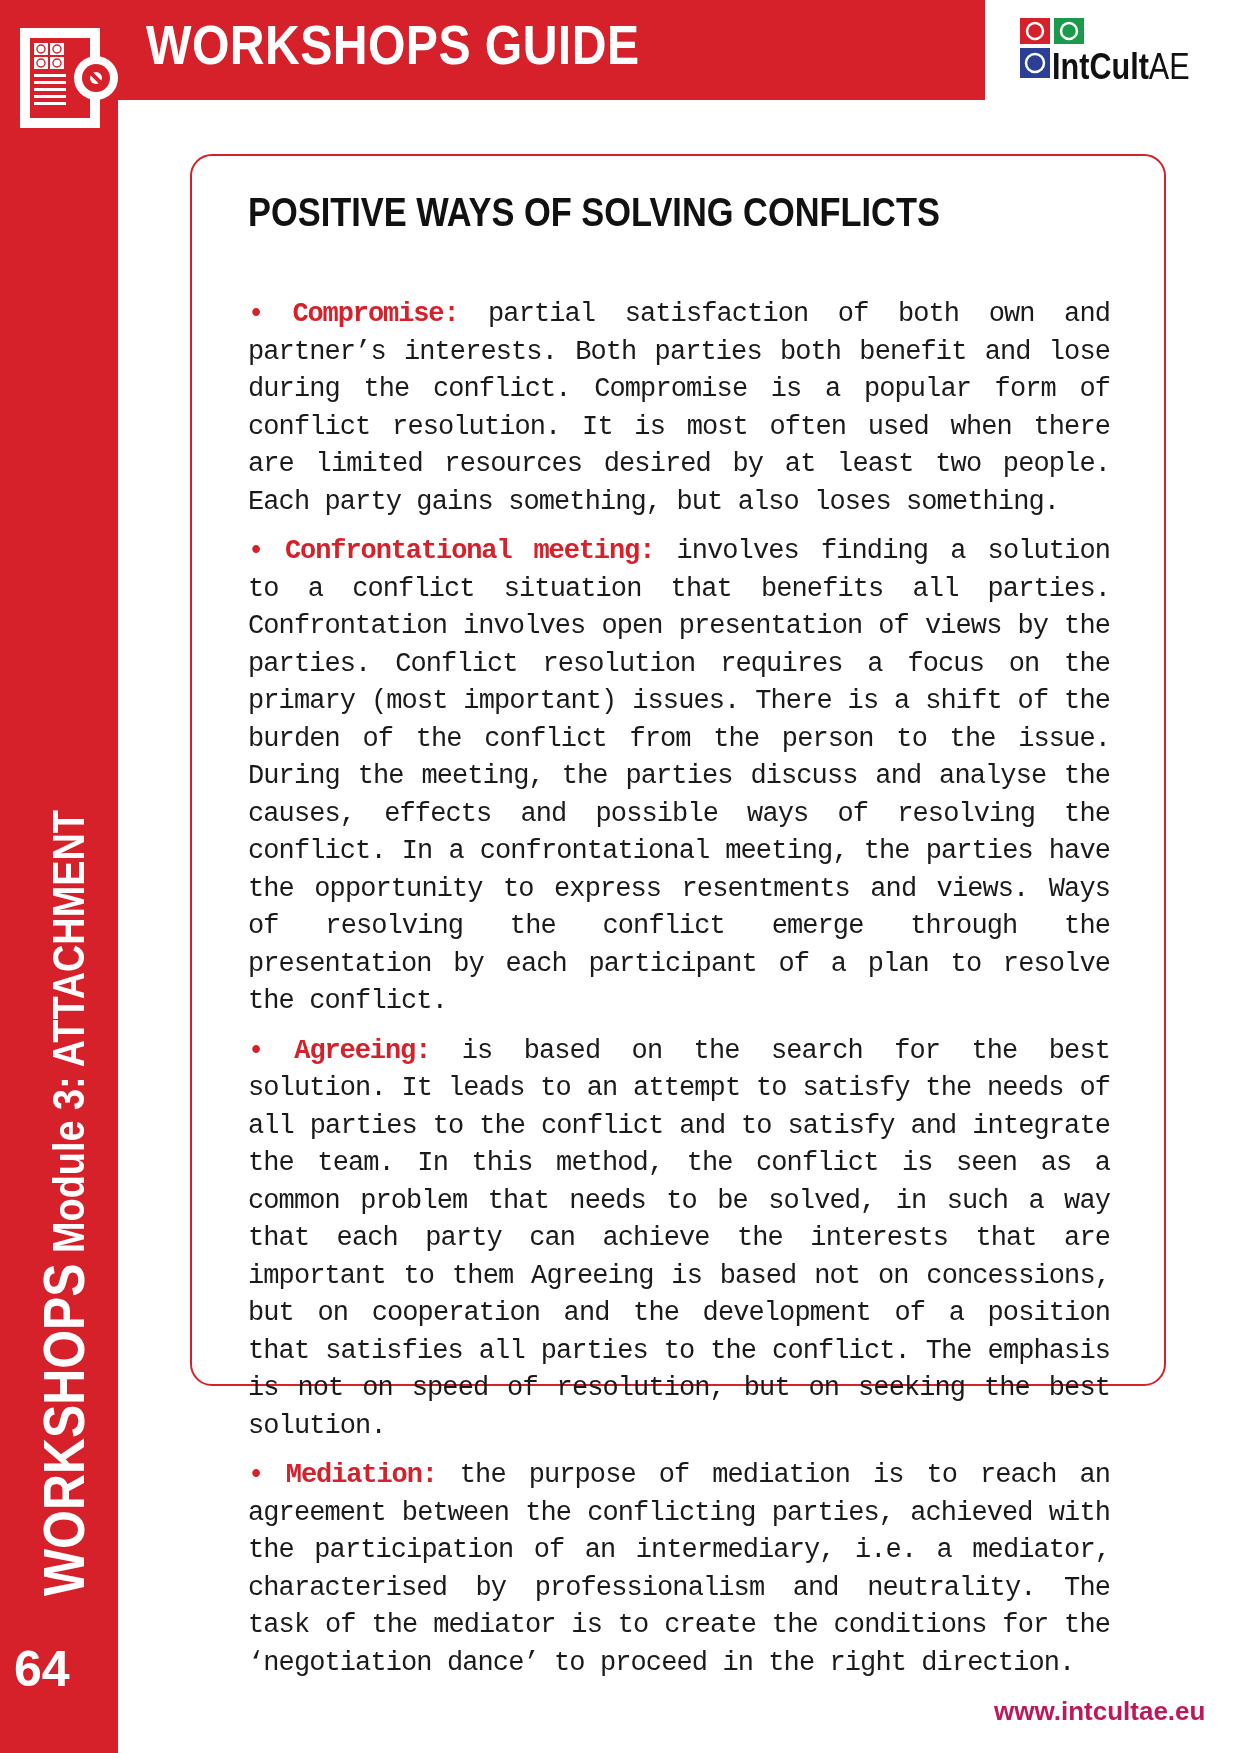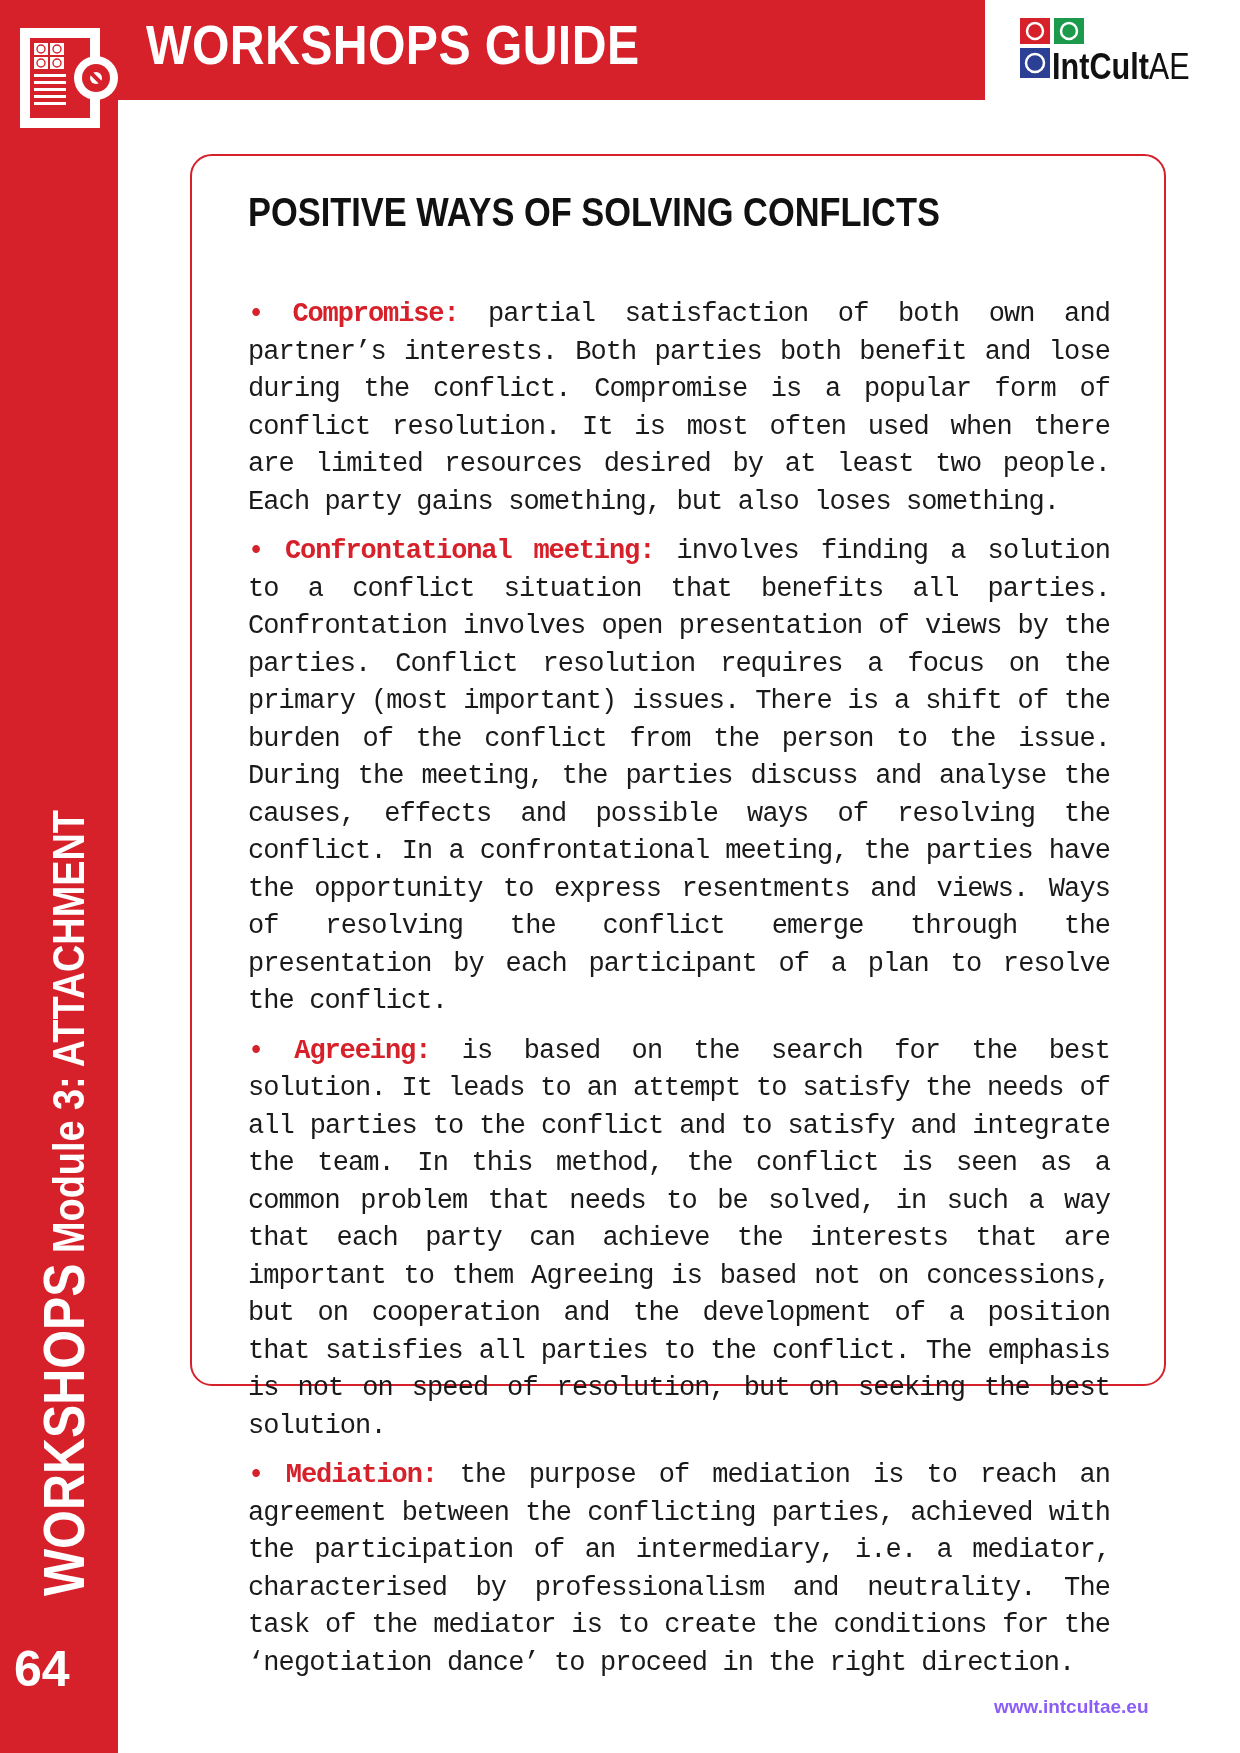--- a/index.html
+++ b/index.html
@@ -22,21 +22,21 @@
   .body-text { position:absolute; left:248px; top:296px; width:862px; }
   .para { font-size:27px; line-height:37.5px; color:#1a1a1a; text-align:justify; margin:0 0 12px 0;
           letter-spacing:-0.9px; word-spacing:0px;font-family:Liberation Mono, monospace; }
   .term { color:#d6202a; font-weight:bold; letter-spacing:-1.1px; }
   .side-text { position:absolute; left:30px; top:1596px; transform:rotate(-90deg); transform-origin:left top;
           white-space:nowrap; color:#fff; font-weight:bold; }
   .side-text .big { font-size:58px; letter-spacing:0px; }
   .side-text .small { font-size:44px; }
   .side-wrap { display:inline-block; transform:scaleX(0.86); transform-origin:left center; }
   .page-num { position:absolute; left:14px; top:1640px; font-size:50px; font-weight:bold; color:#fff; }
-  .footer-url { position:absolute; left:994px; top:1696px; font-size:19px; font-weight:bold; color:#8b5cf6; }
+  .footer-url { position:absolute; left:994px; top:1696px; font-size:26px; font-weight:bold; color:#be185d; }
 </style>
 </head>
 <body>
 
 <div class="sidebar"></div>
 <div class="header-band"></div>
 
 <svg class="doc-icon" viewBox="0 0 106 106">
   <rect x="2" y="2" width="80" height="100" fill="#fff"></rect>
   <rect x="12" y="12" width="60" height="80" fill="#d6202a"></rect>

